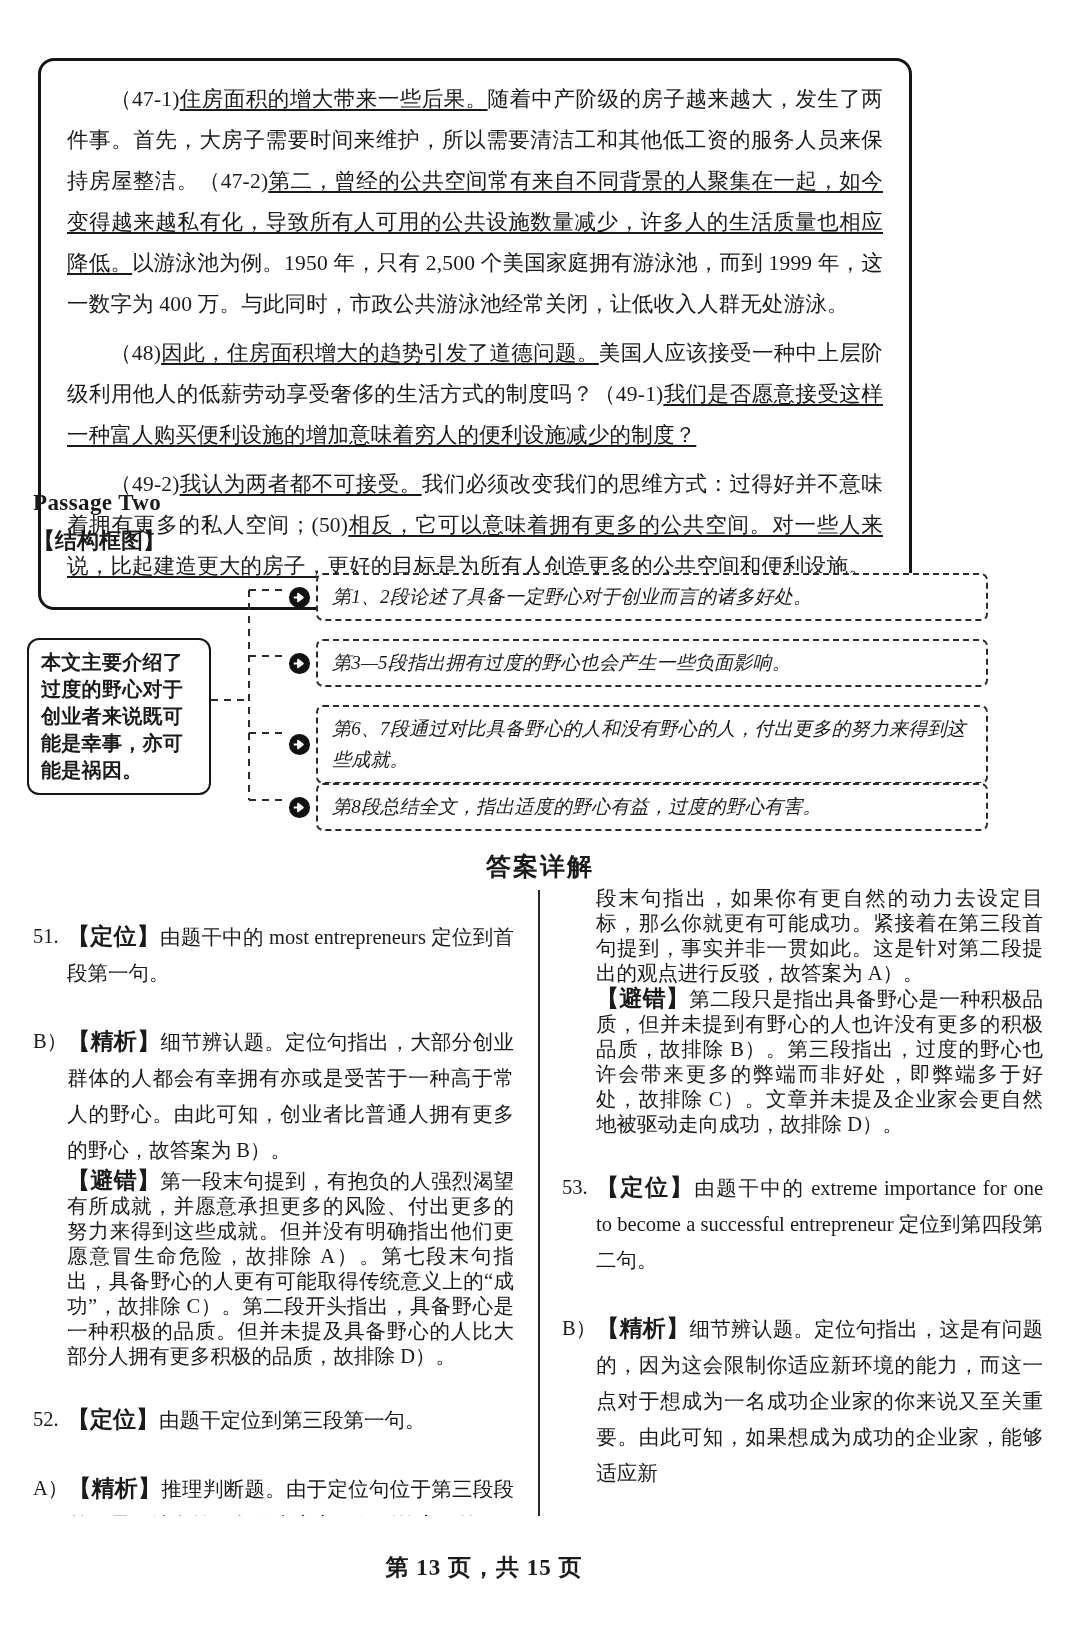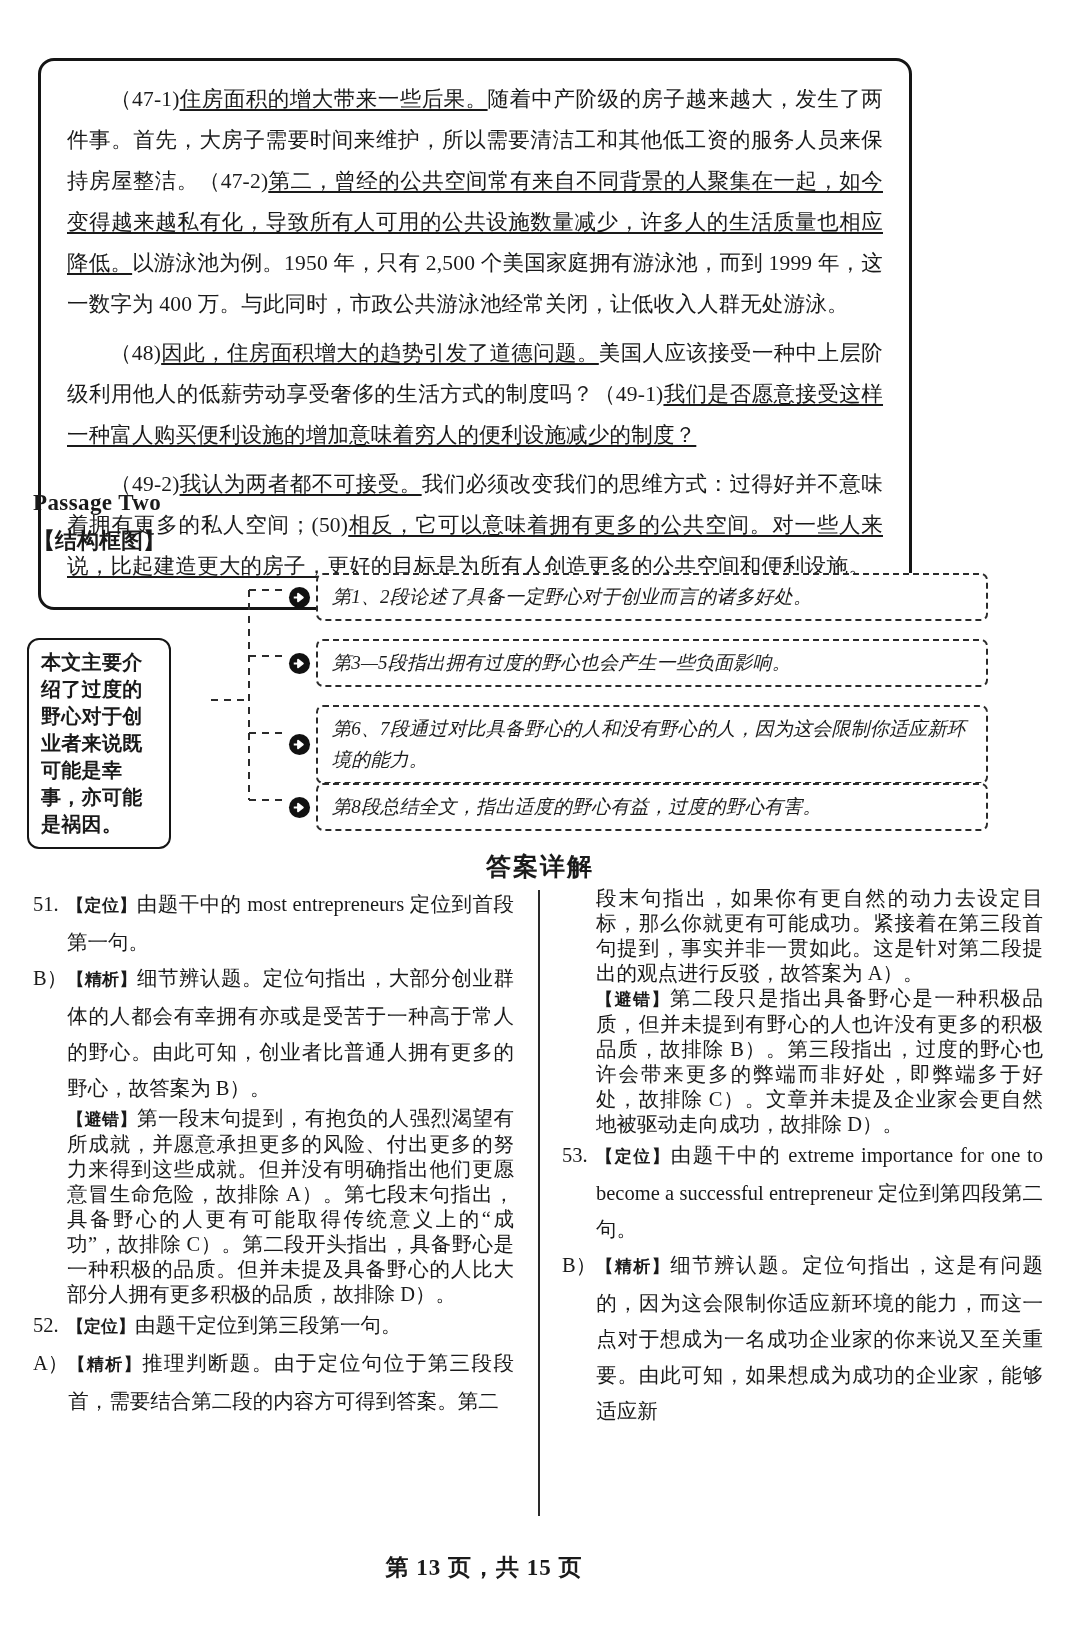--- a/index.html
+++ b/index.html
@@ -54,21 +54,21 @@
     left: 33px;
     top: 526px;
     font-size: 22px;
     font-weight: bold;
     font-family: "Liberation Sans", sans-serif;
   }
   .summary-box {
     position: absolute;
     left: 27px;
     top: 638px;  
-    width: 144px;
+    width: 184px;
     box-sizing: border-box;
     border: 2.5px solid #151515;
     border-radius: 12px;
     padding: 9px 10px 9px 12px;
     font-family: "Liberation Sans", "DejaVu Sans", sans-serif;
     font-weight: bold;
     font-size: 20px;
     line-height: 27px;
     letter-spacing: 0.3px;
   }
@@ -136,20 +136,21 @@
     top: 4px;
     bottom: 0;
     width: 1.5px;
     background: #2a2a2a;
   }
   .ans-item {
     display: flex;
     align-items: flex-start;
     font-size: 20.5px;
     line-height: 36px;
+    margin-top: 32px;
   }
   .ans-marker {
     flex: 0 0 auto;
     min-width: 34px;
     font-family: "Liberation Serif", serif;
   }
   .ans-body {
     flex: 1 1 auto;
     text-align: justify;
     text-justify: inter-character;
@@ -157,21 +158,21 @@
   .ans-cont {
     font-size: 20.5px;
     line-height: 25px;
     text-align: justify;
     text-justify: inter-character;
     padding-left: 34px;
   }
   .tag {
     font-weight: bold;
     font-family: "Liberation Sans", "DejaVu Sans", sans-serif;
-    font-size: 17px;
+    font-size: 23px;
   }
 
   
   .footer {
     position: absolute;
     left: 0;
     top: 1552px;
     width: 968px;
     text-align: center;
     font-size: 23px;
@@ -226,21 +227,21 @@
   <div class="dashed-box" style="width:680px;">第3—5段指出拥有过度的野心也会产生一些负面影响。</div>
 </div>
 
 <div class="branch-item" style="left:288px; top:705px; width:700px;">
   <span class="arrow-icon">
     <svg viewBox="0 0 24 24" width="23" height="23">
         <circle cx="12" cy="12" r="11" fill="#111"></circle>
         <path d="M6 12 h8 M10.5 8 L15.5 12 L10.5 16 Z" stroke="#fff" stroke-width="2" fill="#fff" stroke-linejoin="round"></path>
       </svg>
   </span>
-  <div class="dashed-box" style="width:680px;">第6、7段通过对比具备野心的人和没有野心的人，因为这会限制你适应新环境的能力。</div>
+  <div class="dashed-box" style="width:680px;">第6、7段通过对比具备野心的人和没有野心的人，付出更多的努力来得到这些成就。</div>
 </div>
 
 <div class="branch-item" style="left:288px; top:783px; width:700px;">
   <span class="arrow-icon">
     <svg viewBox="0 0 24 24" width="23" height="23">
         <circle cx="12" cy="12" r="11" fill="#111"></circle>
         <path d="M6 12 h8 M10.5 8 L15.5 12 L10.5 16 Z" stroke="#fff" stroke-width="2" fill="#fff" stroke-linejoin="round"></path>
       </svg>
   </span>
   <div class="dashed-box" style="width:680px;">第8段总结全文，指出适度的野心有益，过度的野心有害。</div>

